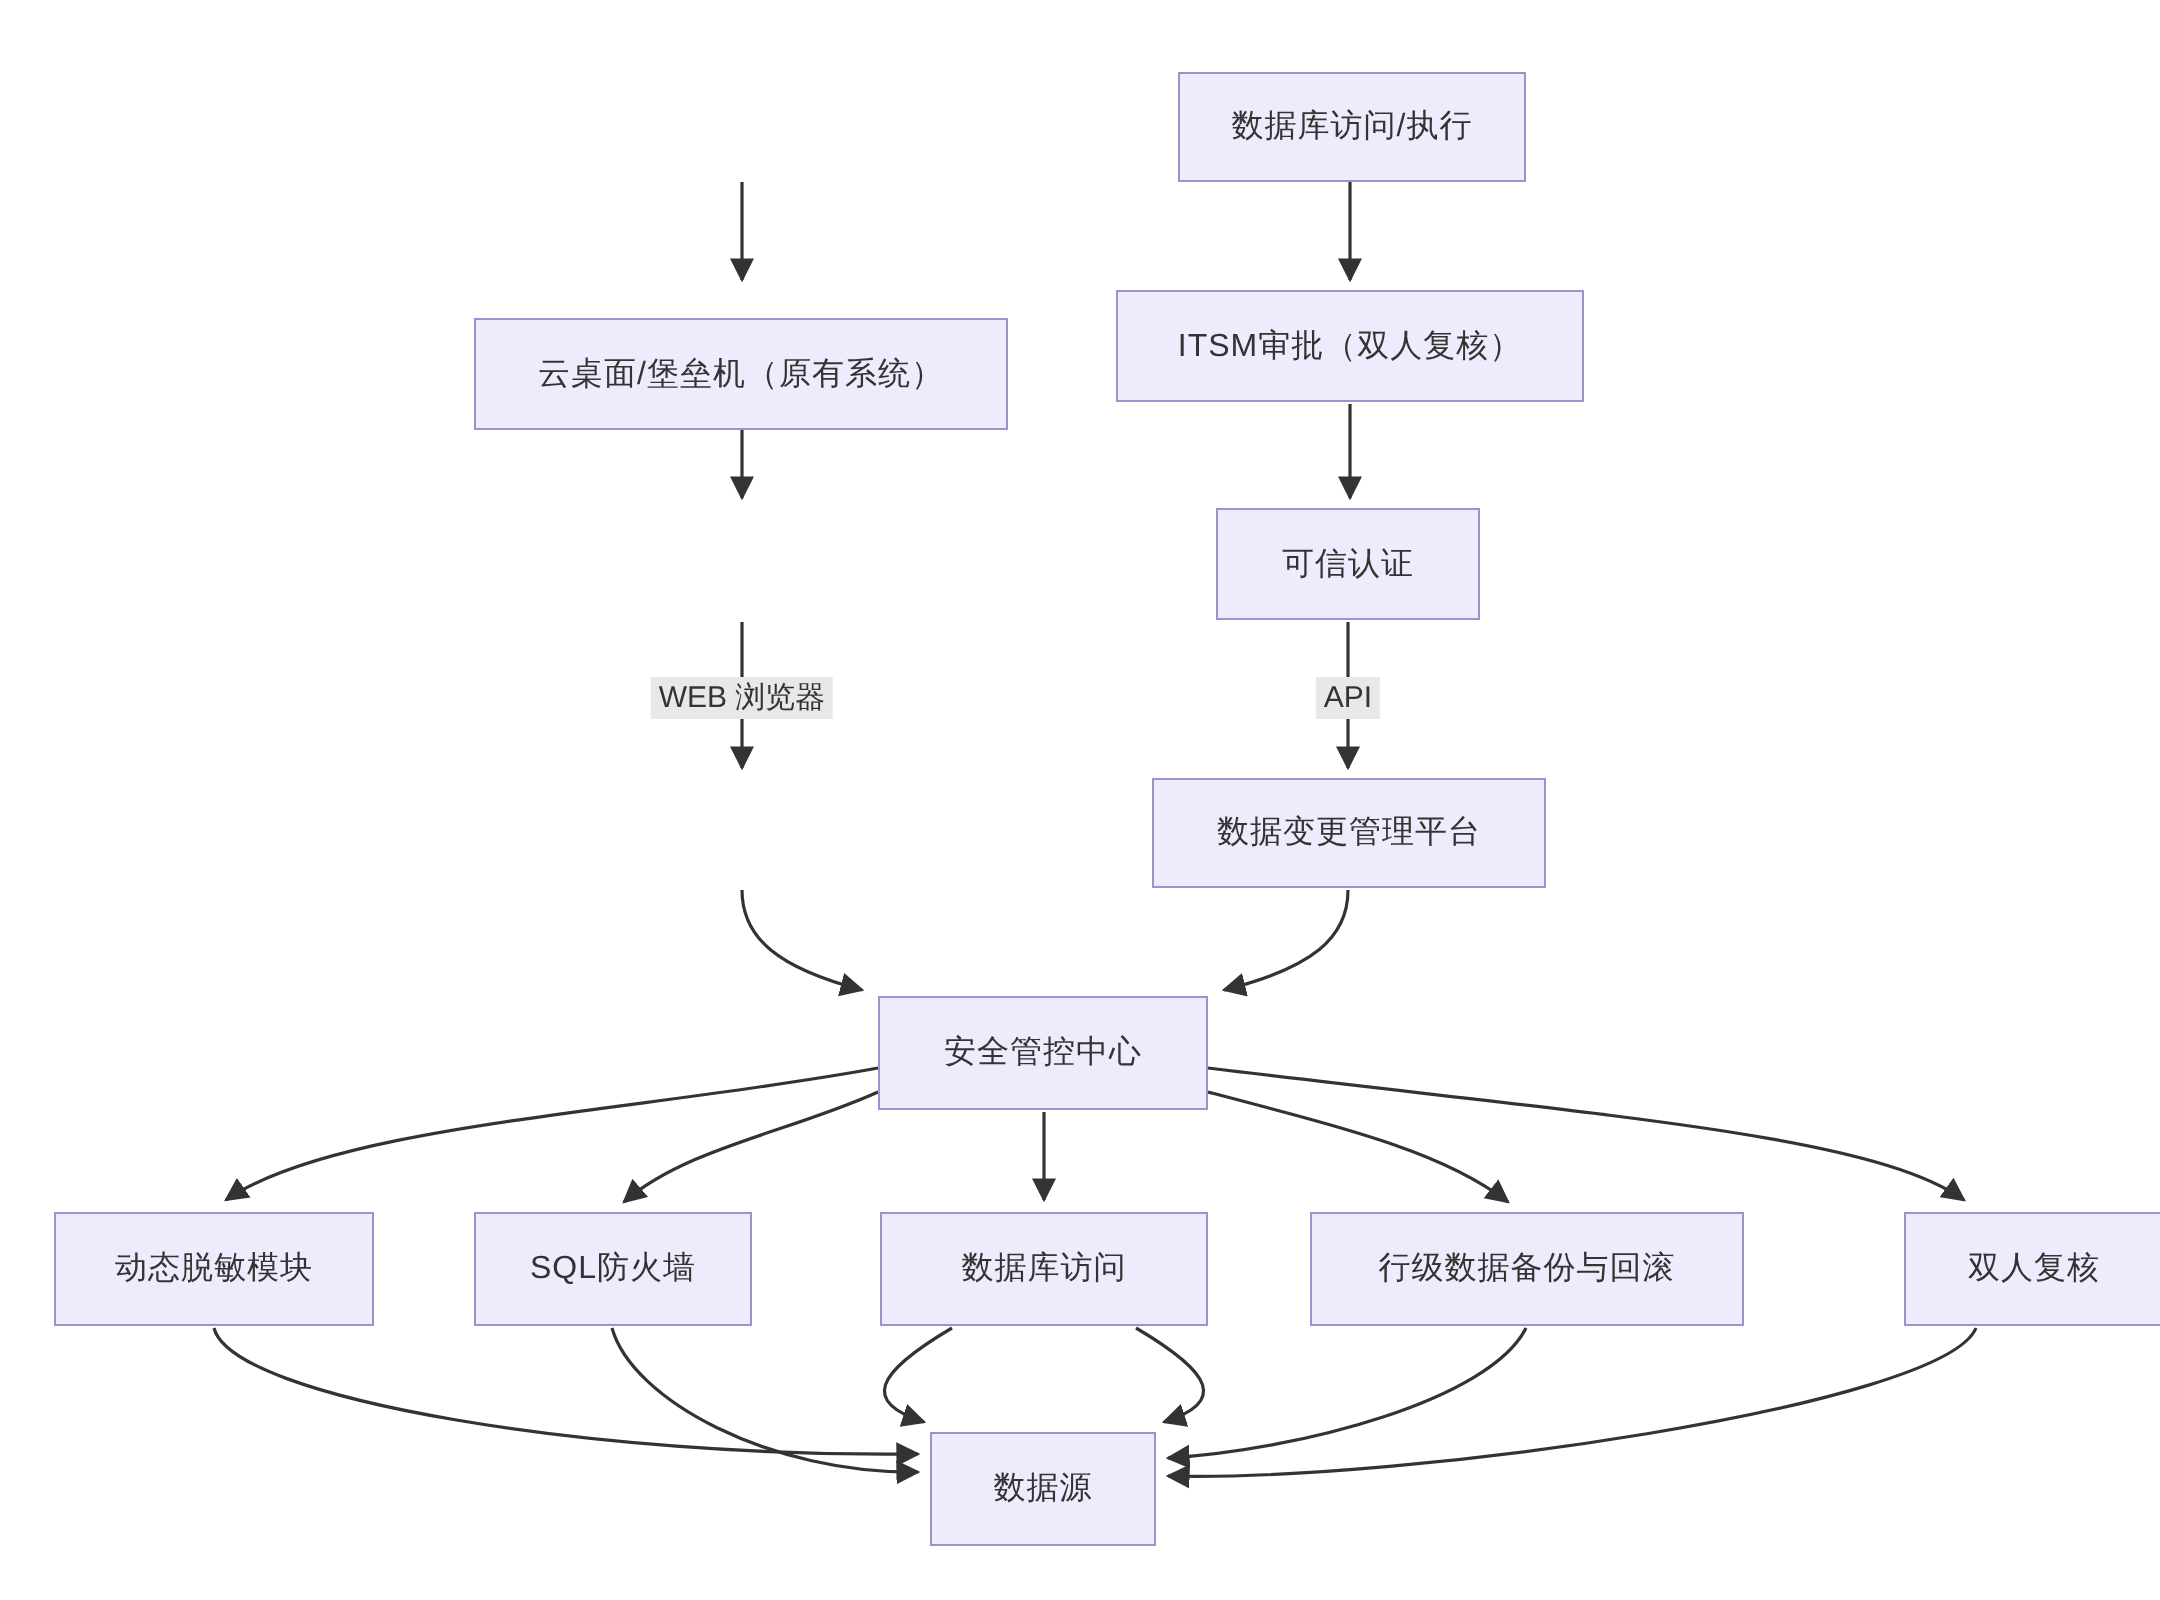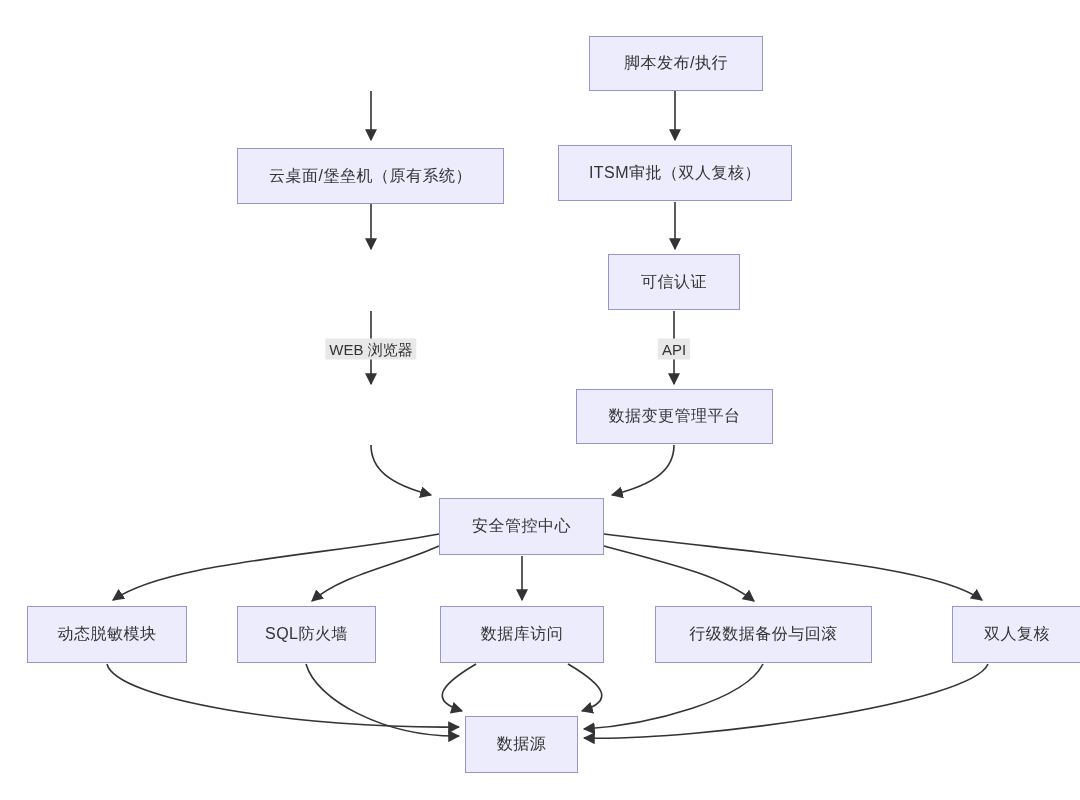--- a/index.html
+++ b/index.html
@@ -76,22 +76,22 @@
     <path class="edge" d="M604 546 C680 566 723 577 754 601" marker-end="url(#arrow)"></path>
     <path class="edge" d="M604 534 C800 558 936 567 982 600" marker-end="url(#arrow)"></path>
     <path class="edge" d="M107 664 C116 700 300 729 459 727" marker-end="url(#arrow)"></path>
     <path class="edge" d="M306 664 C316 700 385 737 459 736" marker-end="url(#arrow)"></path>
     <path class="edge" d="M476 664 C437 687 431 701 462 711" marker-end="url(#arrow)"></path>
     <path class="edge" d="M568 664 C607 687 613 701 582 711" marker-end="url(#arrow)"></path>
     <path class="edge" d="M763 664 C745 700 650 725 584 729" marker-end="url(#arrow)"></path>
     <path class="edge" d="M988 664 C972 703 702 741 584 738" marker-end="url(#arrow)"></path>
   </svg>
 
-  <div class="node" style="left:589px; top:36px;  width:174px; height:55px;">脚本发布/执行</div>
-  <div class="node" style="left:237px; top:148px; width:267px; height:56px;">云桌面/堡垒机（原有系统）</div>
+  <div class="node" style="left:589px; top:36px;  width:174px; height:55px;">数据库访问/执行</div>
+  <div class="node" style="left:237px; top:159px; width:267px; height:56px;">云桌面/堡垒机（原有系统）</div>
   <div class="node" style="left:558px; top:145px; width:234px; height:56px;">ITSM审批（双人复核）</div>
   <div class="node" style="left:608px; top:254px; width:132px; height:56px;">可信认证</div>
   <div class="node" style="left:576px; top:389px; width:197px; height:55px;">数据变更管理平台</div>
   <div class="node" style="left:439px; top:498px; width:165px; height:57px;">安全管控中心</div>
   <div class="node" style="left:27px;  top:606px; width:160px; height:57px;">动态脱敏模块</div>
   <div class="node" style="left:237px; top:606px; width:139px; height:57px;">SQL防火墙</div>
   <div class="node" style="left:440px; top:606px; width:164px; height:57px;">数据库访问</div>
   <div class="node" style="left:655px; top:606px; width:217px; height:57px;">行级数据备份与回滚</div>
   <div class="node" style="left:923px; top:606px; width:130px; height:57px;margin-left:29px;">双人复核</div>
   <div class="node" style="left:465px; top:716px; width:113px; height:57px;">数据源</div>

